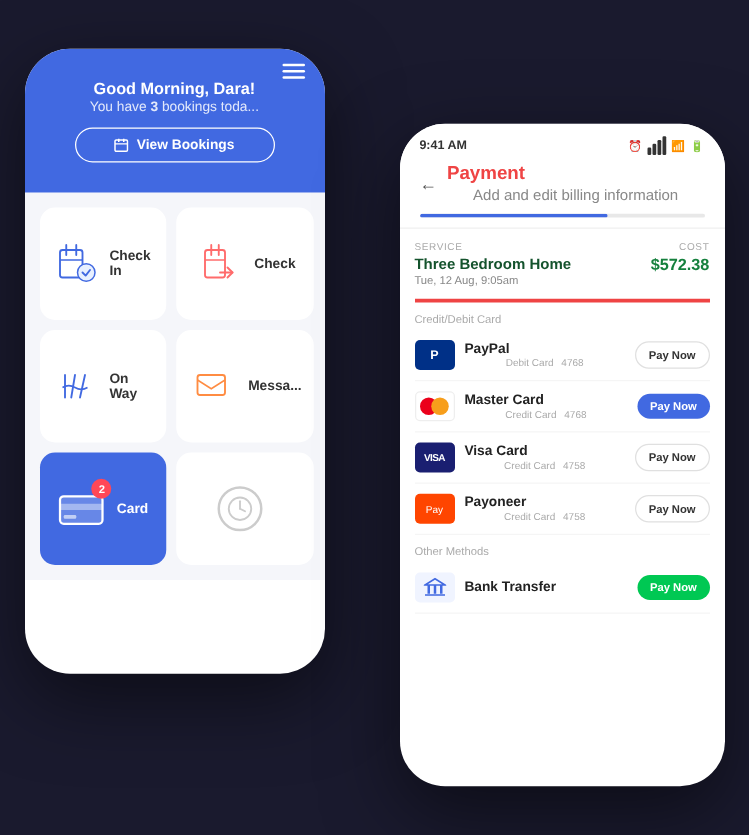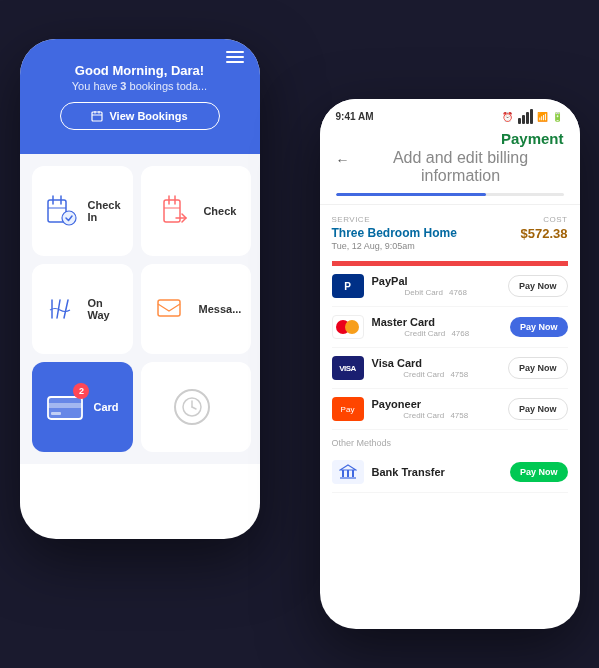--- a/index.html
+++ b/index.html
@@ -216,27 +216,27 @@
 
     .back-arrow {
       font-size: 14px;
       color: #555;
       cursor: pointer;
     }
 
     .nav-title {
       font-size: 15px;
       font-weight: 700;
-      color: #15803d;
-      text-align: right;
+      color: #ef4444;
+      text-align: left;
       flex: 1;
     }
 
     .nav-subtitle {
-      font-size: 16px;
+      font-size: 12px;
       color: #888;
       text-align: center;
       margin-top: 2px;
     }
 
     .progress-bar {
       height: 3px;
       background: #e8e8e8;
       margin-top: 8px;
       border-radius: 2px;
@@ -253,61 +253,61 @@
     
     .payment-content {
       padding: 0 12px;
       overflow-y: auto;
       height: calc(100% - 90px);
     }
 
     .service-block {
       background: white;
       padding: 10px 0;
-      border-bottom: 5px solid #ef4444;
+      border-bottom: 3px solid #ef4444;
     }
 
     .service-row {
       display: flex;
       justify-content: space-between;
       align-items: flex-start;
     }
 
     .service-label {
       font-size: 8px;
       color: #aaa;
       text-transform: uppercase;
       letter-spacing: 0.5px;
     }
 
     .service-name {
       font-size: 12px;
       font-weight: 700;
-      color: #0369a1;
+      color: #14532d;
       margin-top: 2px;
     }
 
     .service-date {
       font-size: 9px;
       color: #888;
       margin-top: 1px;
     }
 
     .service-cost {
       font-size: 8px;
       color: #aaa;
       text-transform: uppercase;
       letter-spacing: 0.5px;
       text-align: right;
     }
 
     .service-price {
       font-size: 13px;
       font-weight: 700;
-      color: #a16207;
+      color: #15803d;
       margin-top: 2px;
       text-align: right;
     }
 
     .section-label {
       font-size: 9px;
       color: #aaa;
       margin: 8px 0 4px;
     }
 
@@ -578,20 +578,21 @@
             <div class="service-name">Three Bedroom Home</div>
             <div class="service-date">Tue, 12 Aug, 9:05am</div>
           </div>
           <div>
             <div class="service-cost">COST</div>
             <div class="service-price">$572.38</div>
           </div>
         </div>
       </div>
 
+      <div class="section-label">Credit/Debit Card</div>
 
       <div class="payment-option">
         <div class="payment-logo paypal-logo">P</div>
         <div class="payment-info">
           <div class="payment-name">PayPal</div>
           <div class="payment-type">
             <span>Debit Card</span>
             <span style="margin-left:4px;">4768</span>
           </div>
         </div>

